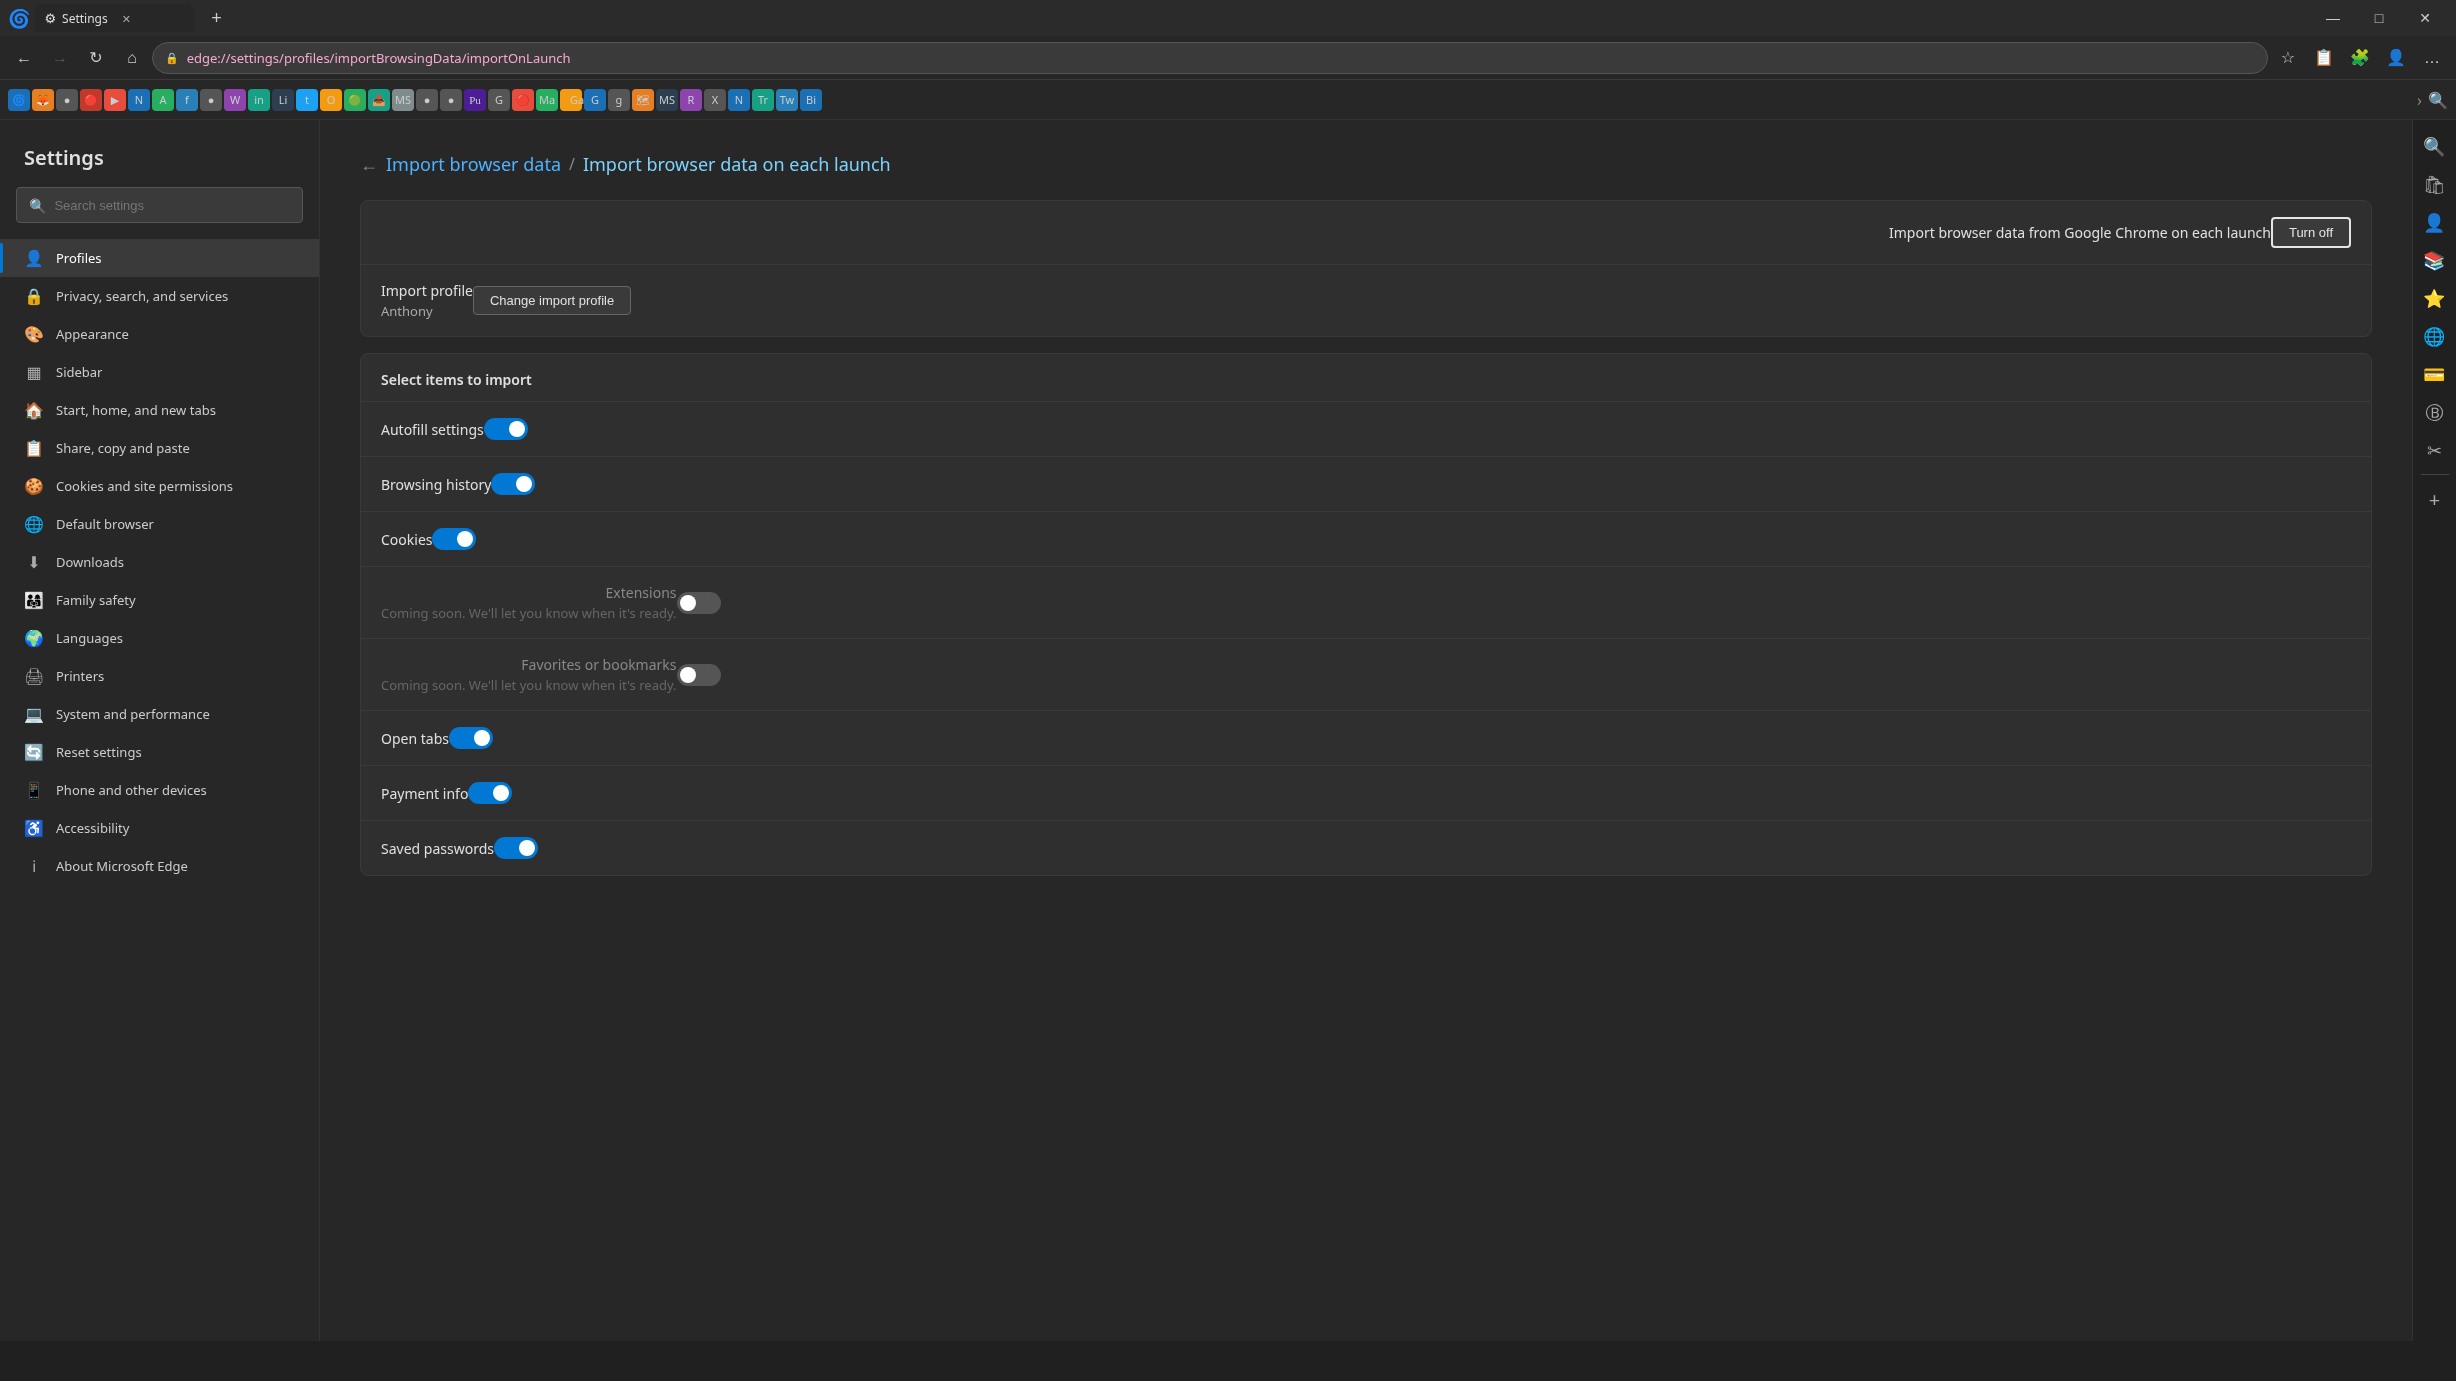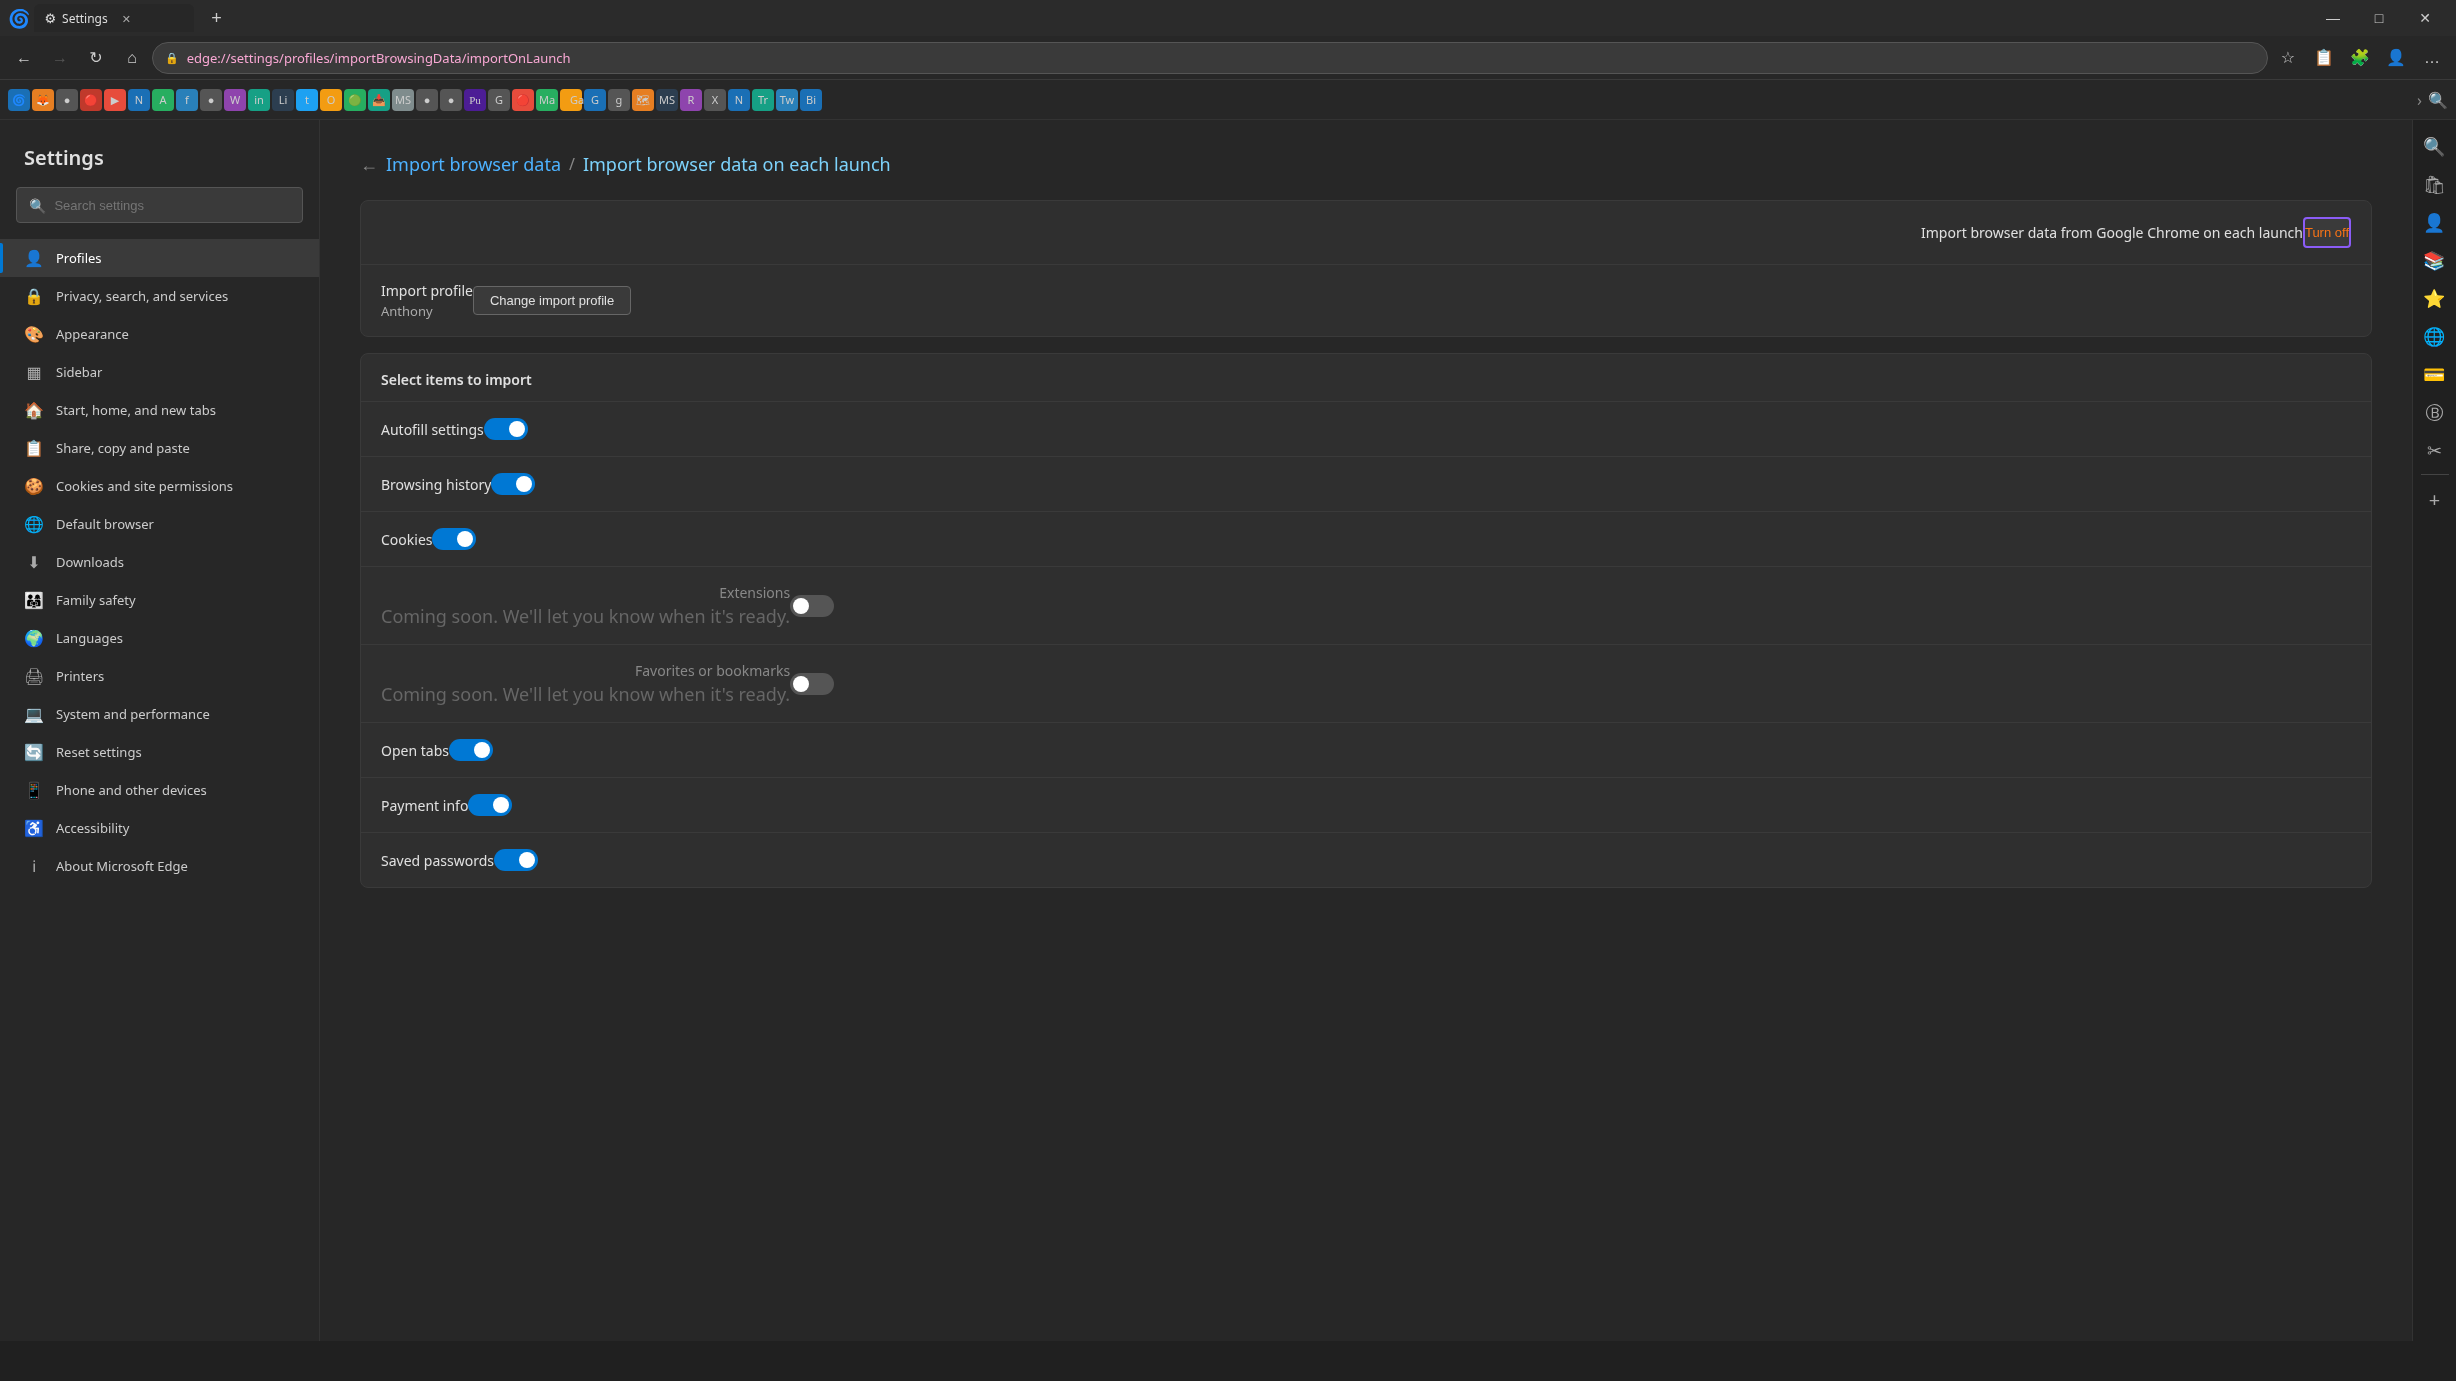--- a/index.html
+++ b/index.html
@@ -240,25 +240,25 @@
     .card-row:last-child { border-bottom: none; }
 
     .card-label {
       flex: 1;
       color: #e0e0e0;
       font-size: 14px;
       text-align: right;
     }
 
     .btn-turn-off {
-      padding: 6px 0;
+      padding: 6px 16px;
       background: #3a3a3a;
-      border: 2px solid #8b5cf6;
+      border: 2px solid #e5e5e5;
       border-radius: 4px;
-      color: #f97316;
+      color: #e5e5e5;
       font-size: 13px;
       cursor: pointer;
     }
 
     .btn-change-profile {
       padding: 6px 16px;
       background: #3a3a3a;
       border: 1px solid #666;
       border-radius: 4px;
       color: #e0e0e0;
@@ -335,21 +335,21 @@
       color: #aaa;
       font-size: 13px;
       margin-top: 2px;
     }
 
     .disabled-label {
       color: #888;
     }
     .disabled-sublabel {
       color: #666;
-      font-size: 18px;
+      font-size: 13px;
       margin-top: 2px;
     }
 
     
     .ext-edge { background: #1a6fb5; }
   </style>
 </head>
 <body>
 
 <div class="titlebar">

